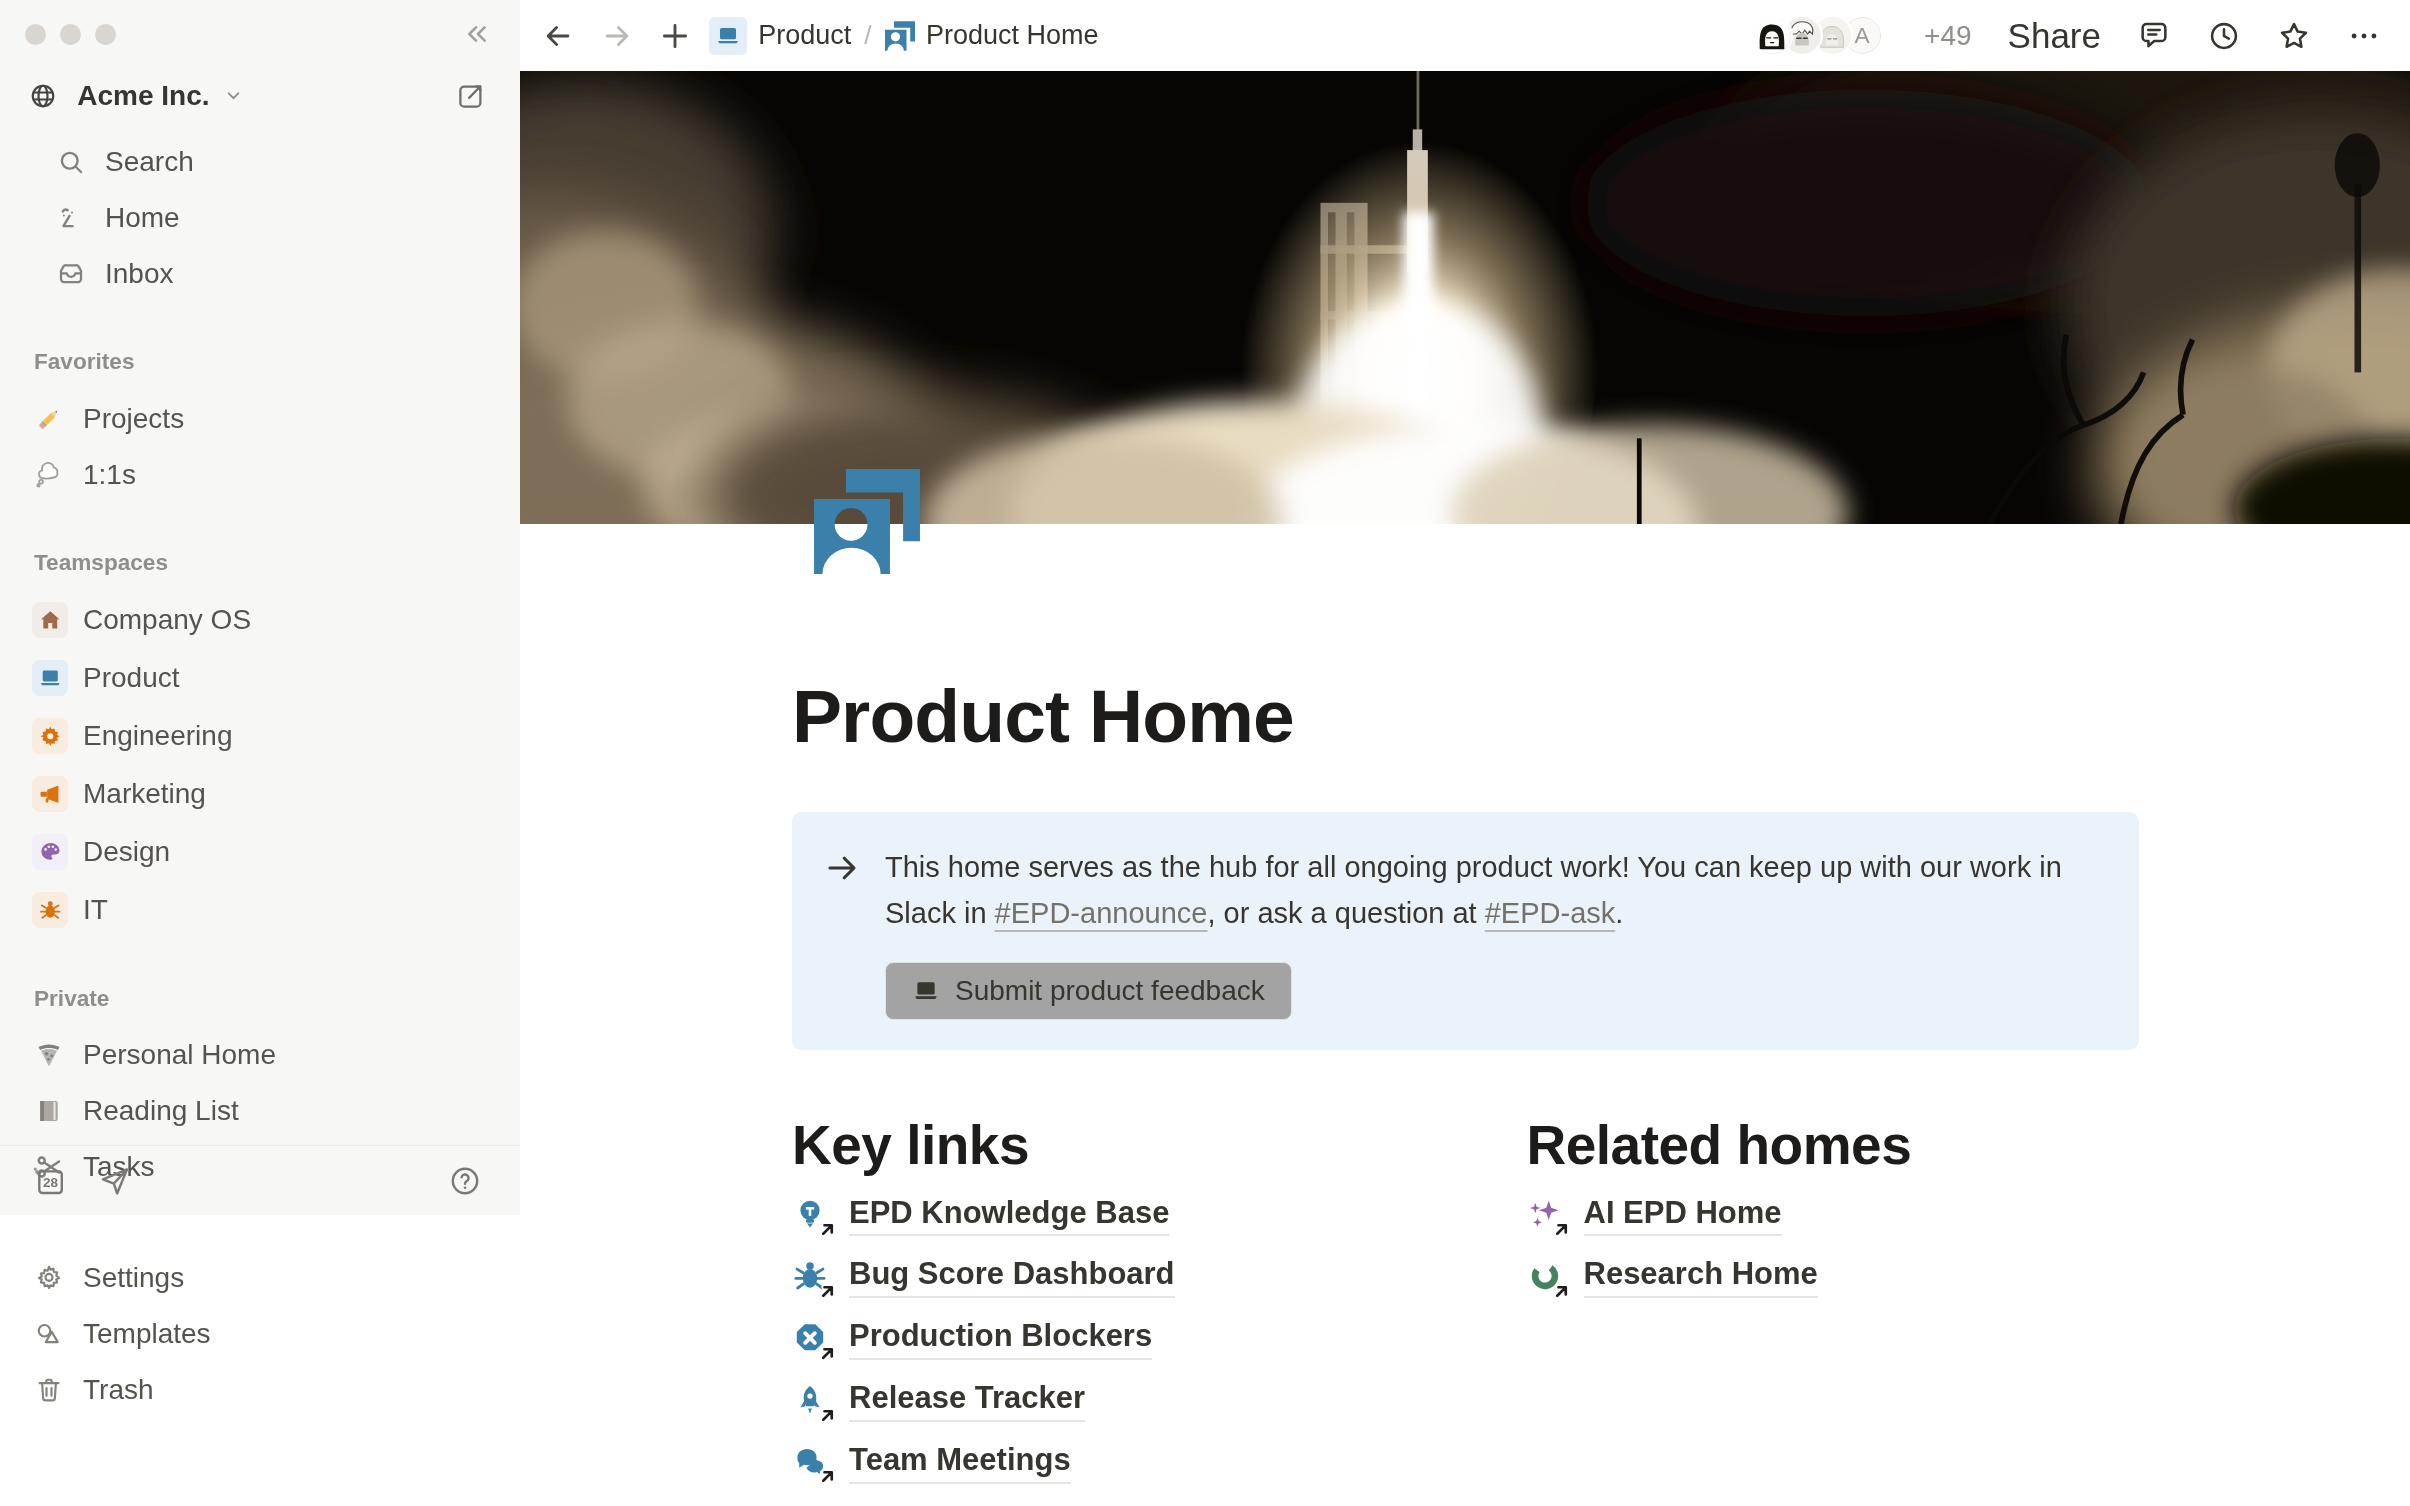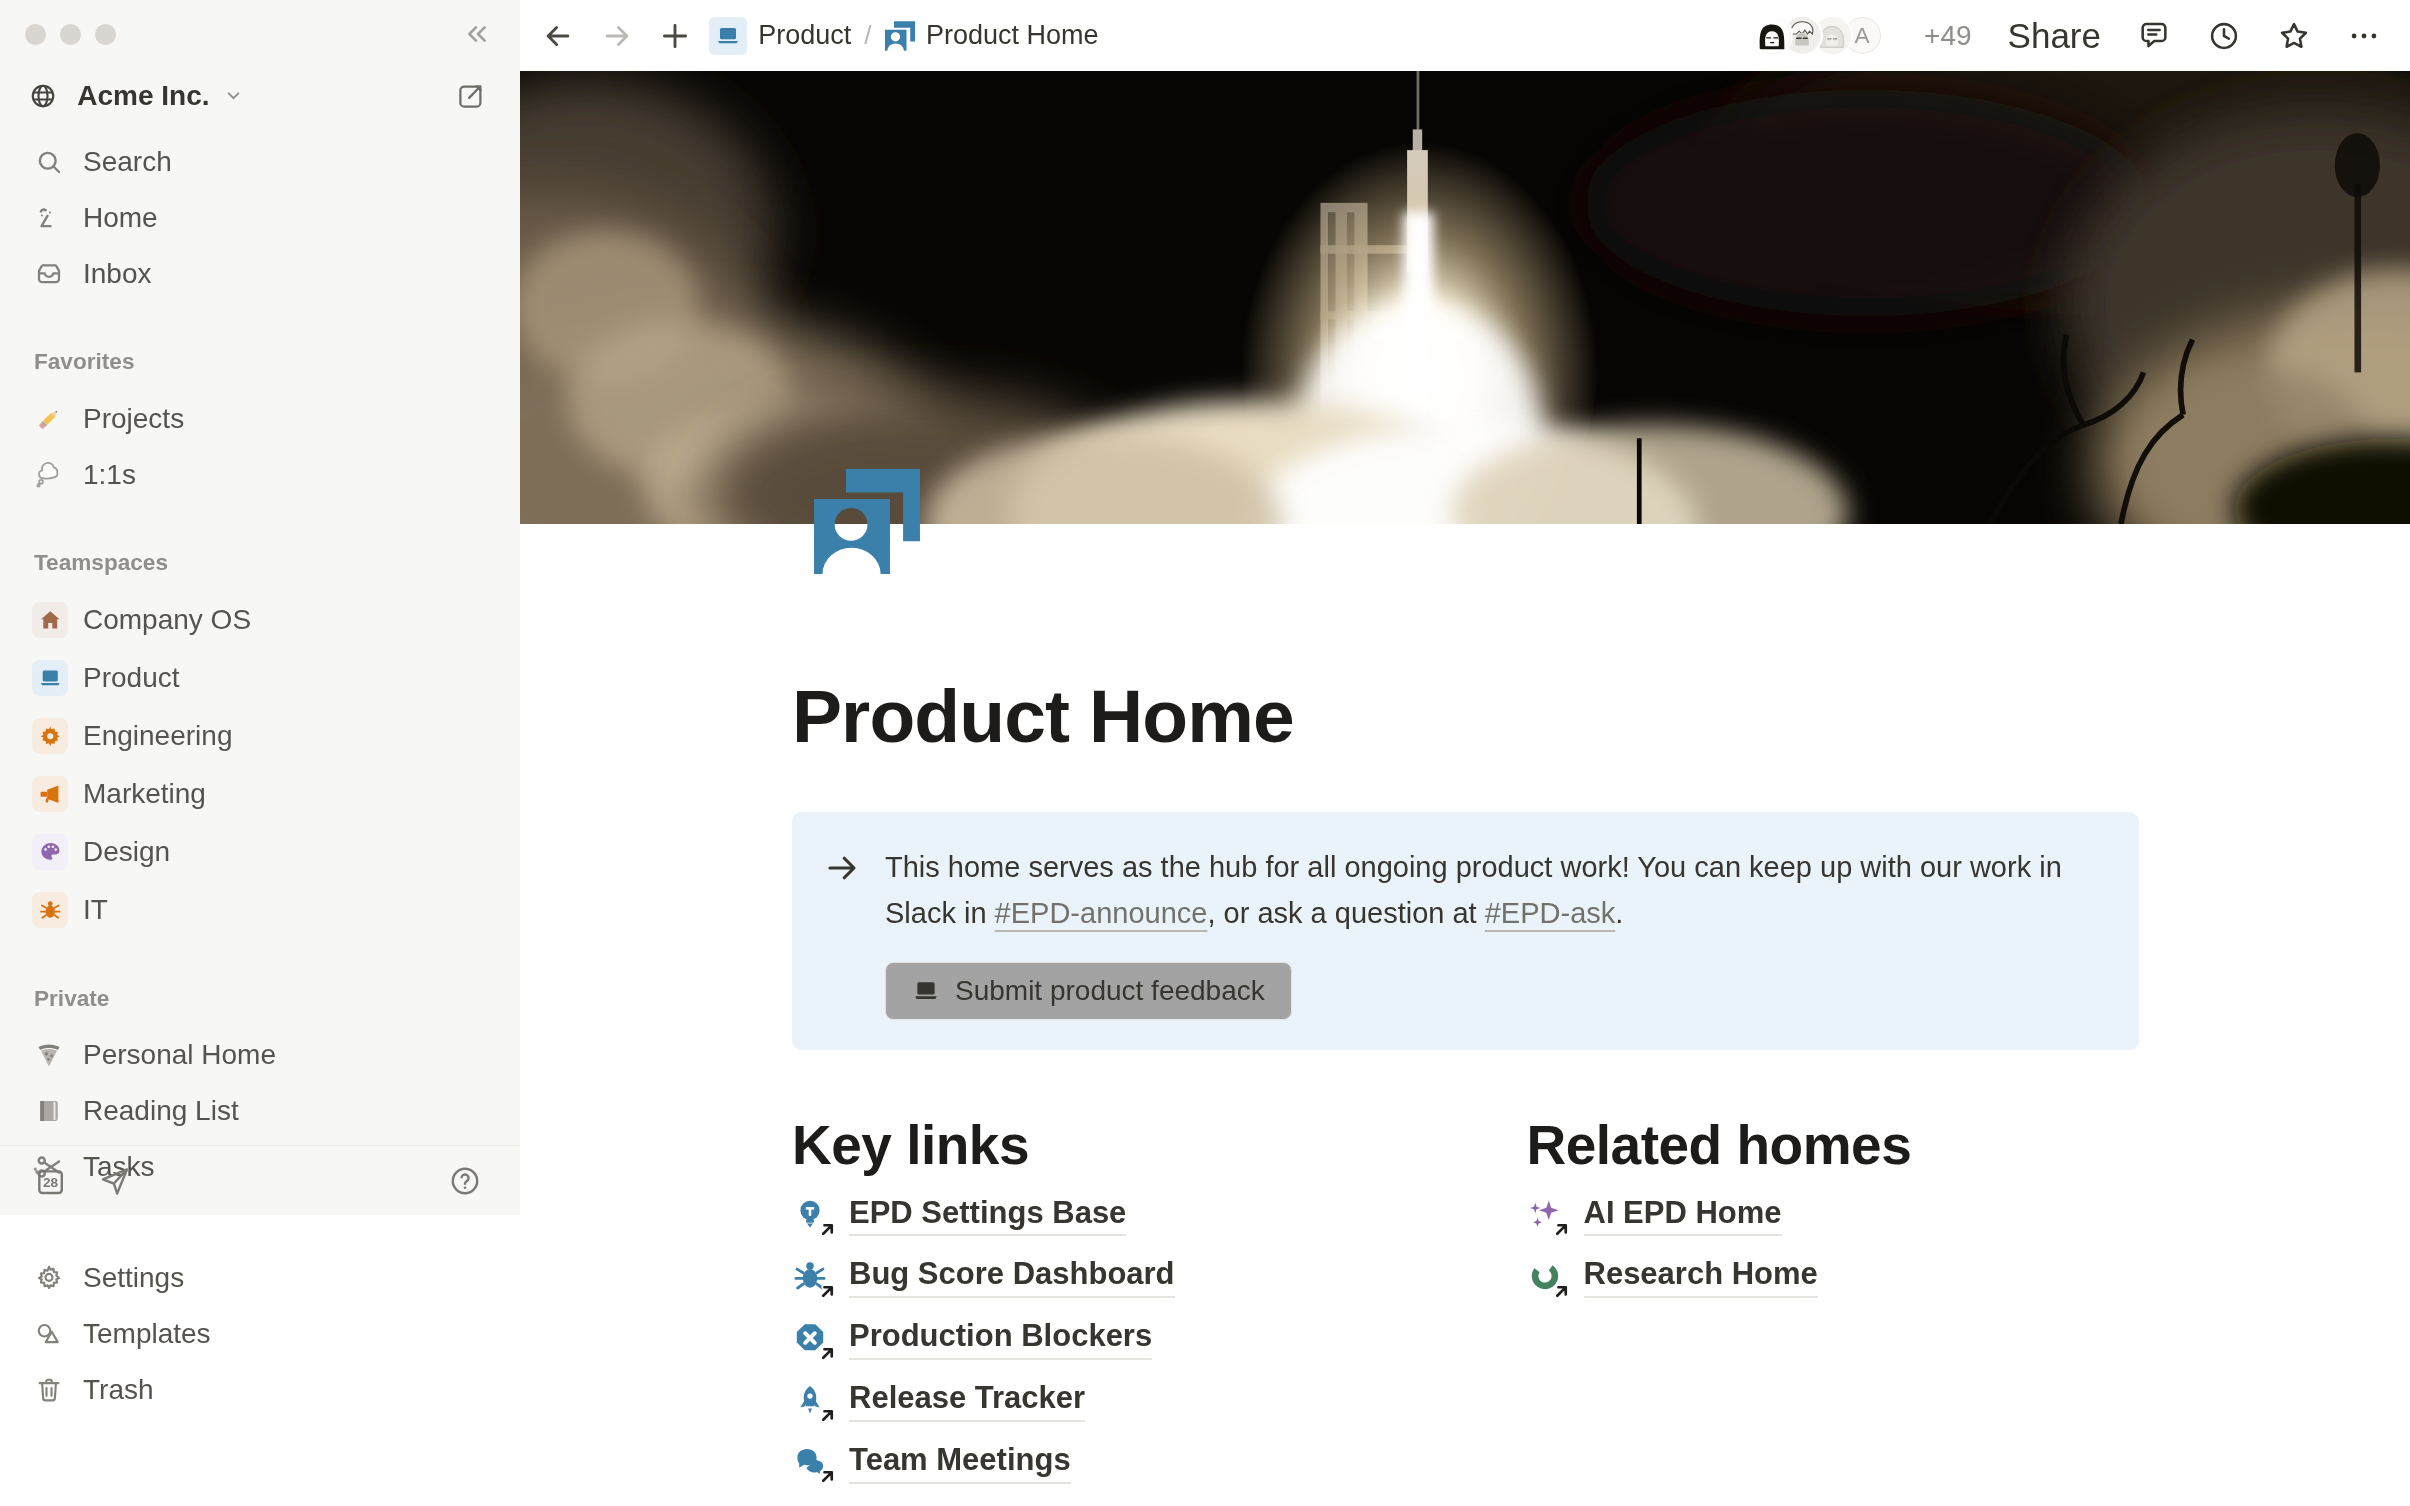--- a/index.html
+++ b/index.html
@@ -15,21 +15,21 @@
   .collapse { margin-left:auto; color:#A3A19C; }
   .ws-row { height:55px; margin:0 11.3px; padding:0 22.6px 0 17px; border-radius:7.5px;
     display:flex; align-items:center; gap:19px; }
   .ws-name { font-size:28px; font-weight:700; color:#37352F; }
   .ws-chevron { color:#908F8B; margin-left:-5.6px; }
   .ws-edit { margin-left:auto; color:#6F6D68; }
   .sb-item { height:56px; display:flex; align-items:center; gap:17px; padding:0 19px 0 32px;
     font-size:28px; font-weight:500; color:#55534E; }
   .sb-item .ico { width:34px; height:34px; flex:none; display:flex; align-items:center;
     justify-content:center; color:#83817B; }
-  .nav { margin-top:11.3px; }
+  .nav { margin-top:11.3px;padding-left:22px; }
   .sec-label { margin-top:43px; padding:0 34px; height:34px; display:flex; align-items:center;
     font-size:22.6px; font-weight:600; color:#8F8E8A; }
   .sec-list { margin-top:11.3px; }
   .tile { width:36px; height:36px; border-radius:7.5px; flex:none; display:flex;
     align-items:center; justify-content:center; }
   .ts .sb-item { height:58px; gap:15px; }
   .system { margin-top:55px; }
   .system .sb-item { height:56px; }
   .sb-footer { position:absolute; left:0; right:0; bottom:0; height:70px;
     border-top:0.9px solid #ECEBE8; display:flex; align-items:center; gap:32px;
@@ -550,21 +550,21 @@
                     <rect x="11.15" y="8.2" width="1.7" height="5" fill="#fff"></rect>
                   </svg>
               </span>
               <span class="sub-arrow">
                 <svg width="17" height="17" viewBox="0 0 14 14">
                     <path d="M3.5 10.5L10 4M4.5 3.5H10.5V9.5" stroke="#fff" stroke-width="5" fill="none" stroke-linecap="round"></path>
                     <path d="M3.5 10.5L10 4M4.5 3.5H10.5V9.5" stroke="#1F1E1C" stroke-width="2.2" fill="none" stroke-linecap="round" stroke-linejoin="round"></path>
                   </svg>
               </span>
             </span>
-            <span class="link-label">EPD Settings Base</span>
+            <span class="link-label">EPD Knowledge Base</span>
           </div>
           <div class="link-row">
             <span class="link-ico">
               <span class="base">
                 <svg width="36" height="36" viewBox="0 0 24 24" fill="none" stroke="#3B80AA" stroke-width="1.9" stroke-linecap="round">
                     <ellipse cx="12" cy="13.6" rx="4.8" ry="6.2" fill="#3B80AA" stroke="none"></ellipse>
                     <circle cx="12" cy="5.4" r="2.5" fill="#3B80AA" stroke="none"></circle>
                     <path d="M7.4 9.8L3.4 7.4M7 13.6H2.6M7.4 17.4L3.8 20M16.6 9.8l4-2.4M17 13.6h4.4M16.6 17.4l3.6 2.6"></path>
                   </svg>
               </span>

